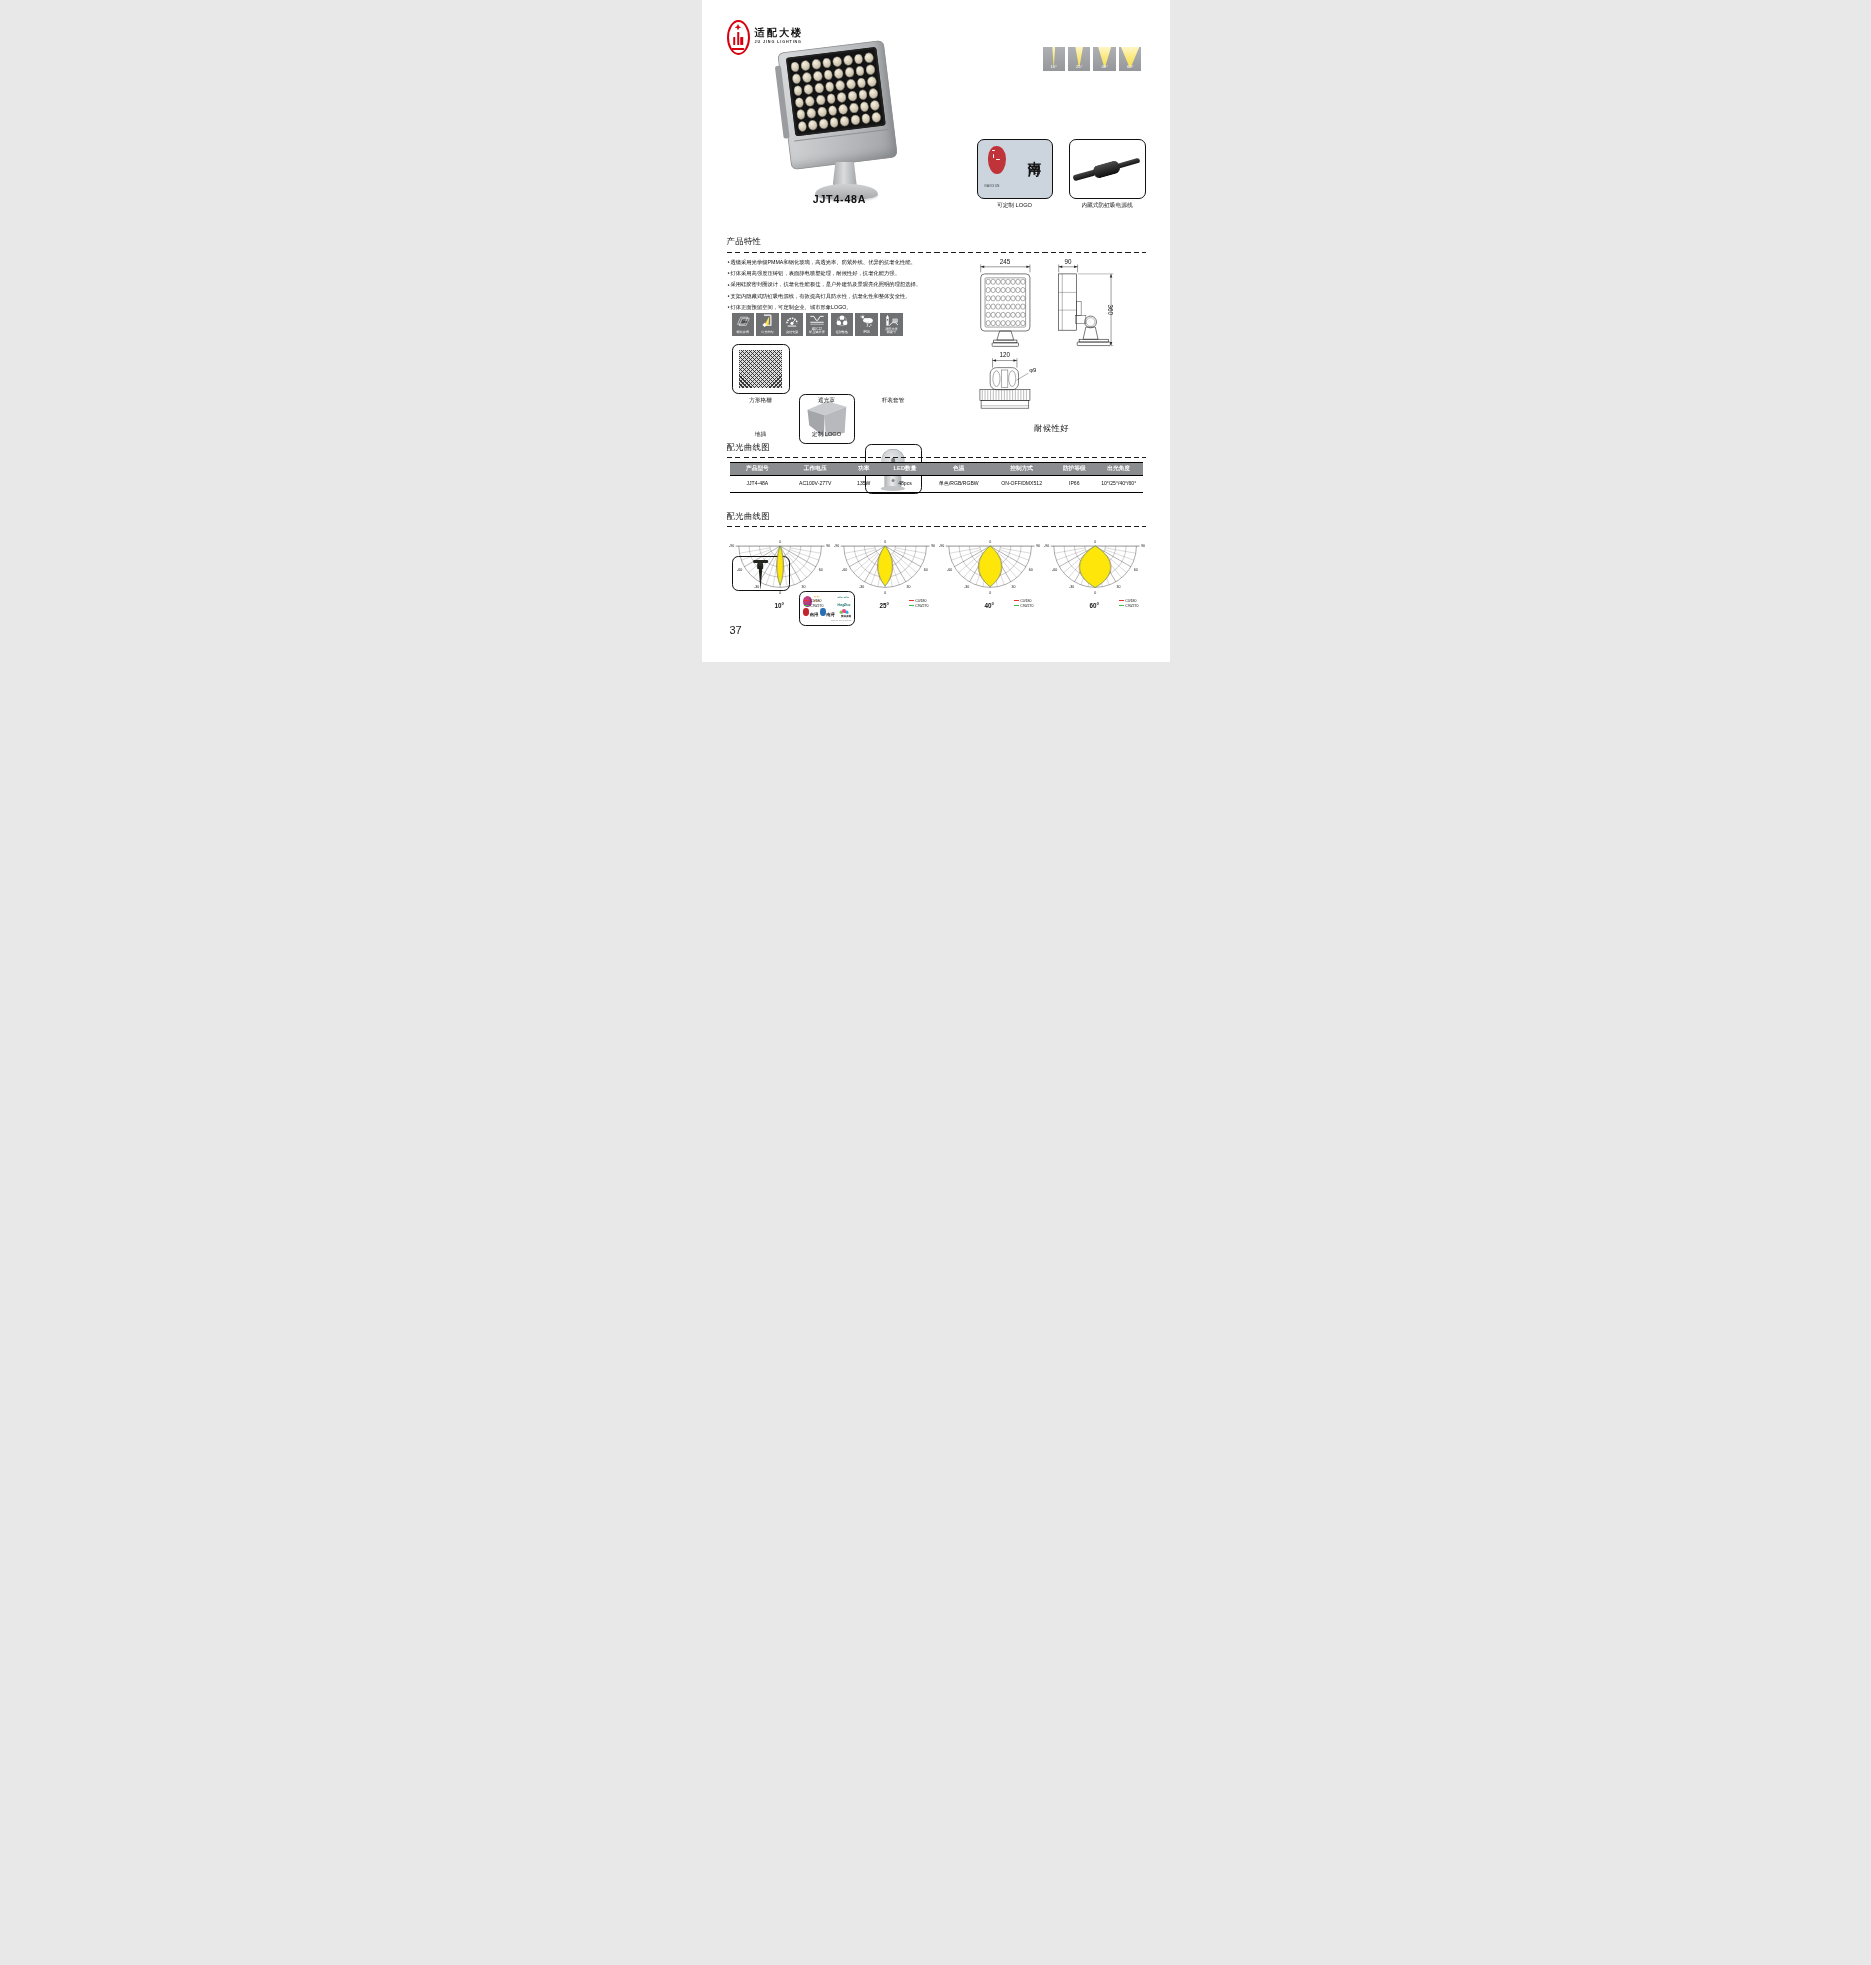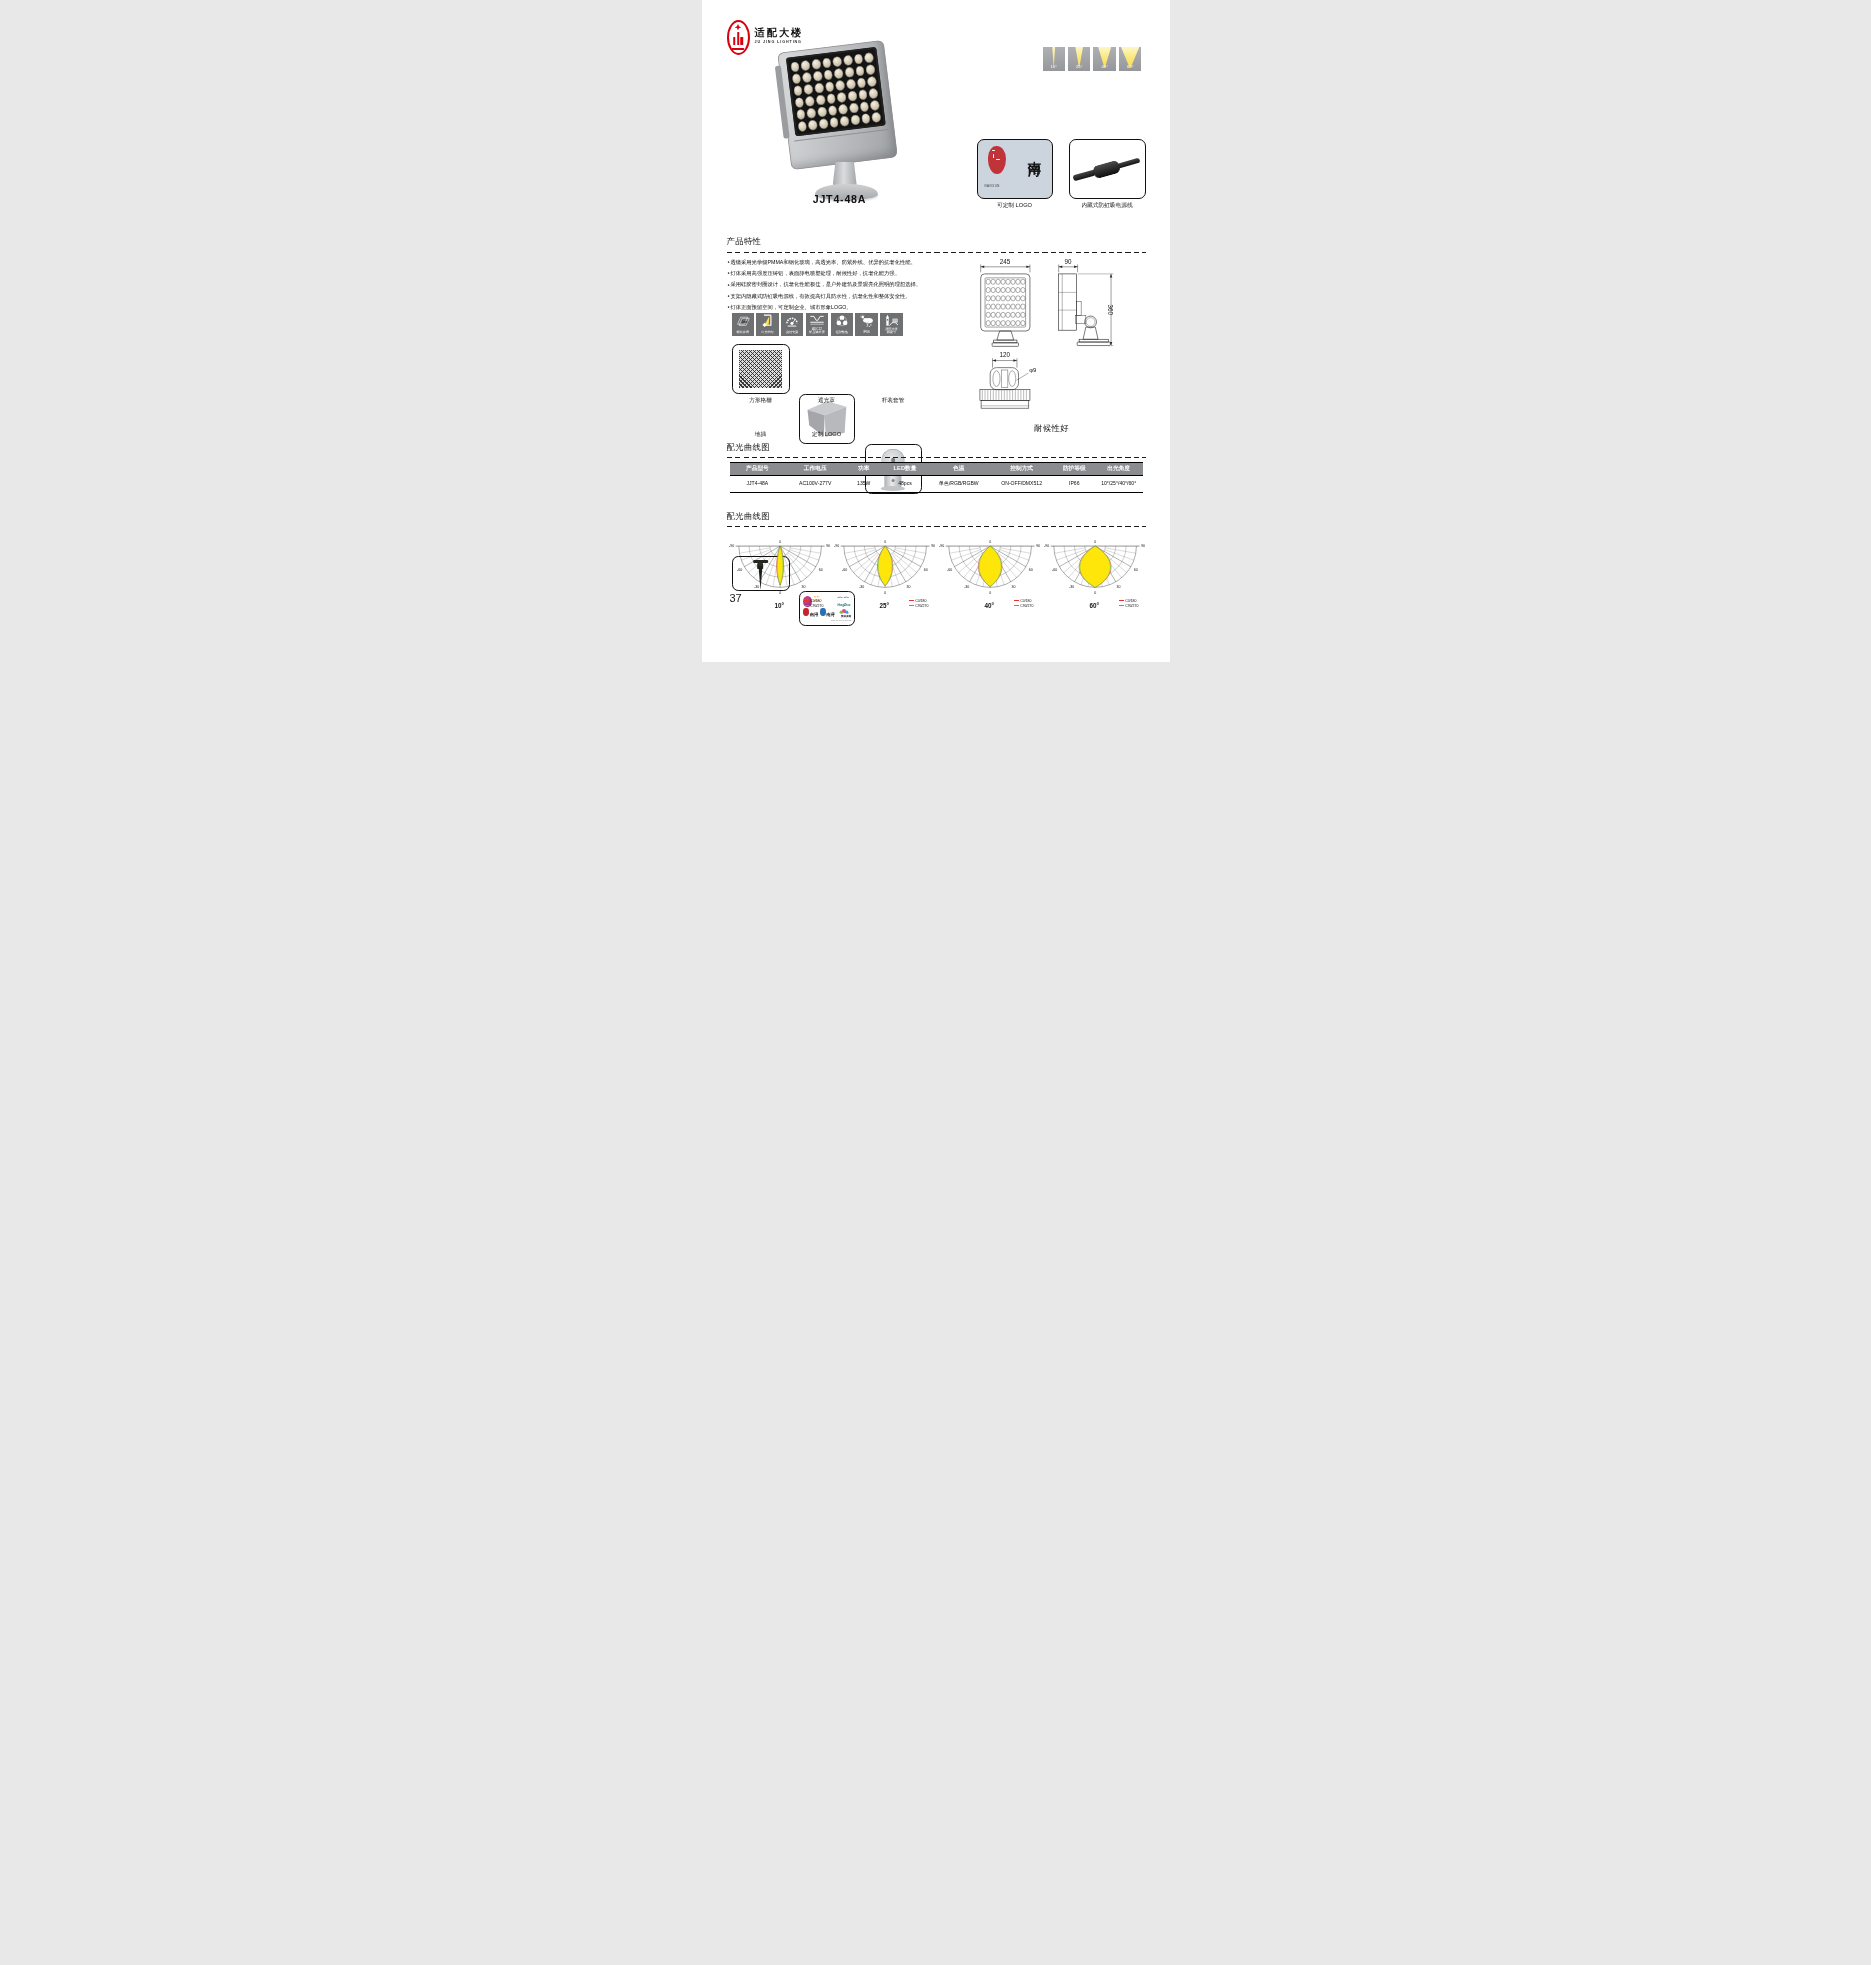--- a/index.html
+++ b/index.html
@@ -697,15 +697,15 @@
         </svg></div>
     <div style="position:relative;height:13.4px;">
       <div class="angle-label abs" style="left:37px;top:3.1px;width:27.5px;">60°</div>
       <div class="legend abs" style="left:75px;top:0;">
         <div><span class="sw" style="background:#e8322a"></span><span>C0/180</span></div>
         <div><span class="sw" style="background:#43b649"></span><span>C90/270</span></div>
       </div>
     </div>
   </div>
 
-  <div class="abs pagenum" style="left:28px;top:592px;">37</div>
+  <div class="abs pagenum" style="left:28px;top:624px;">37</div>
 </div>
 
 
 </body></html>

